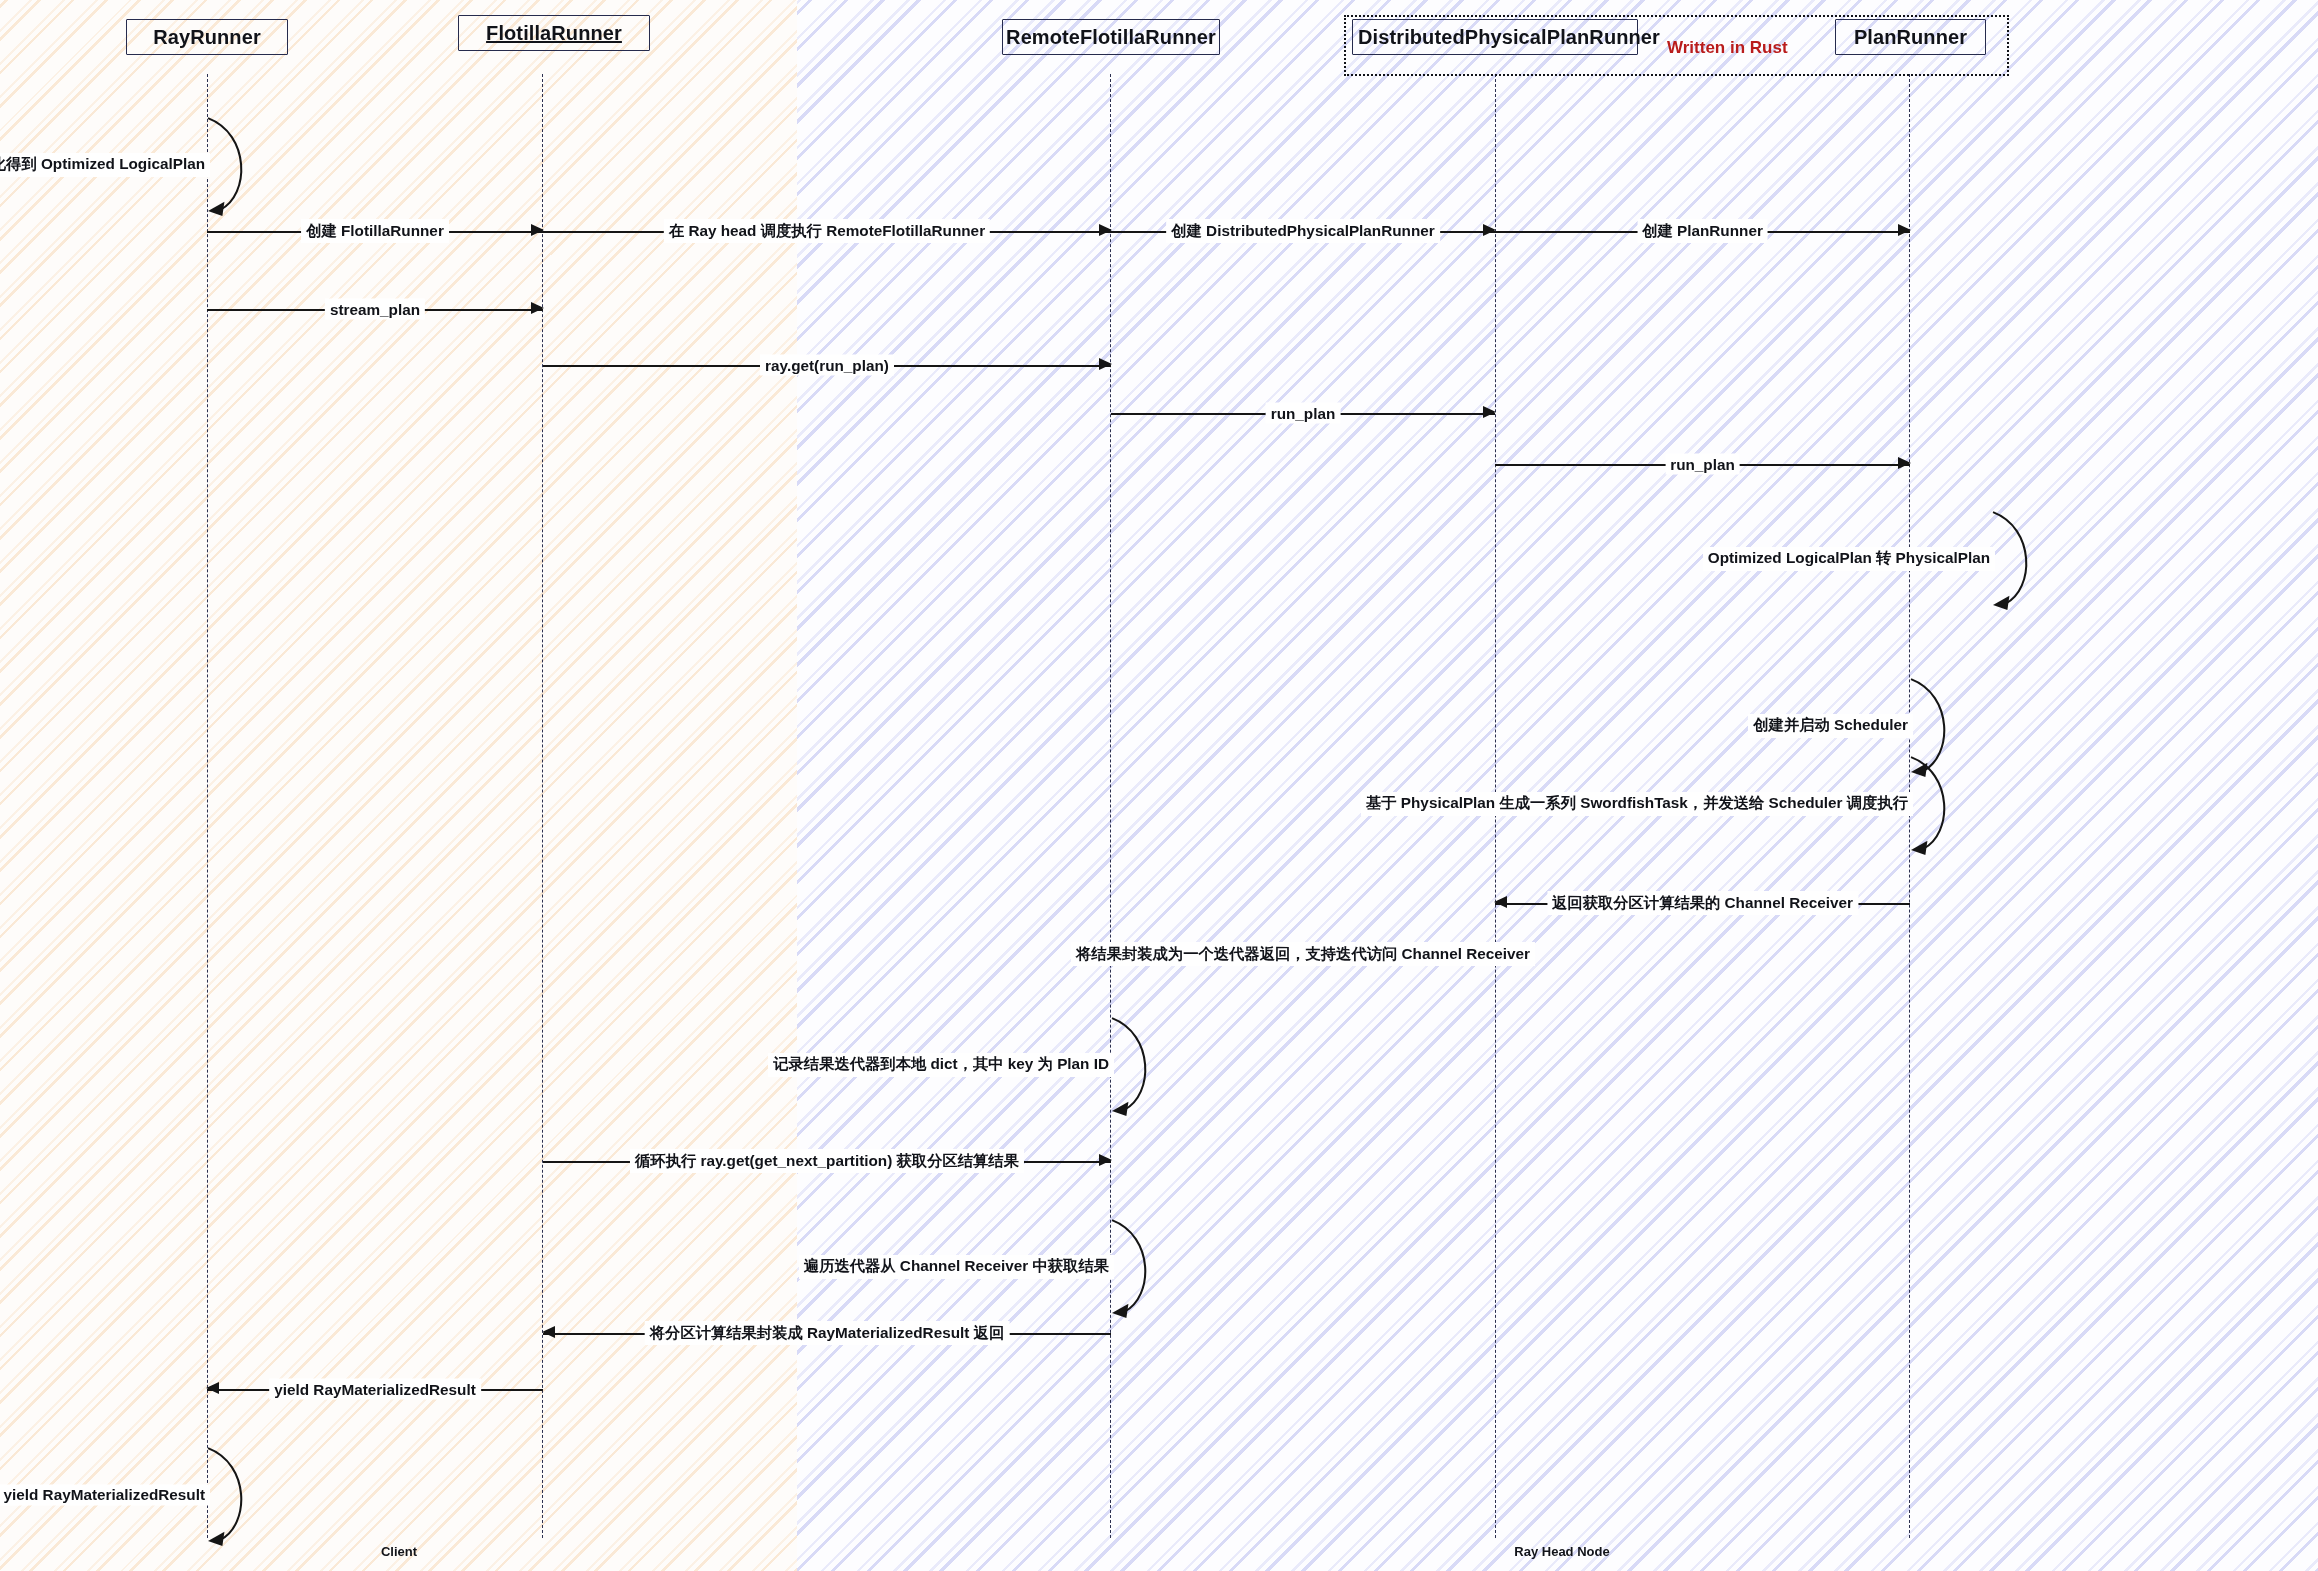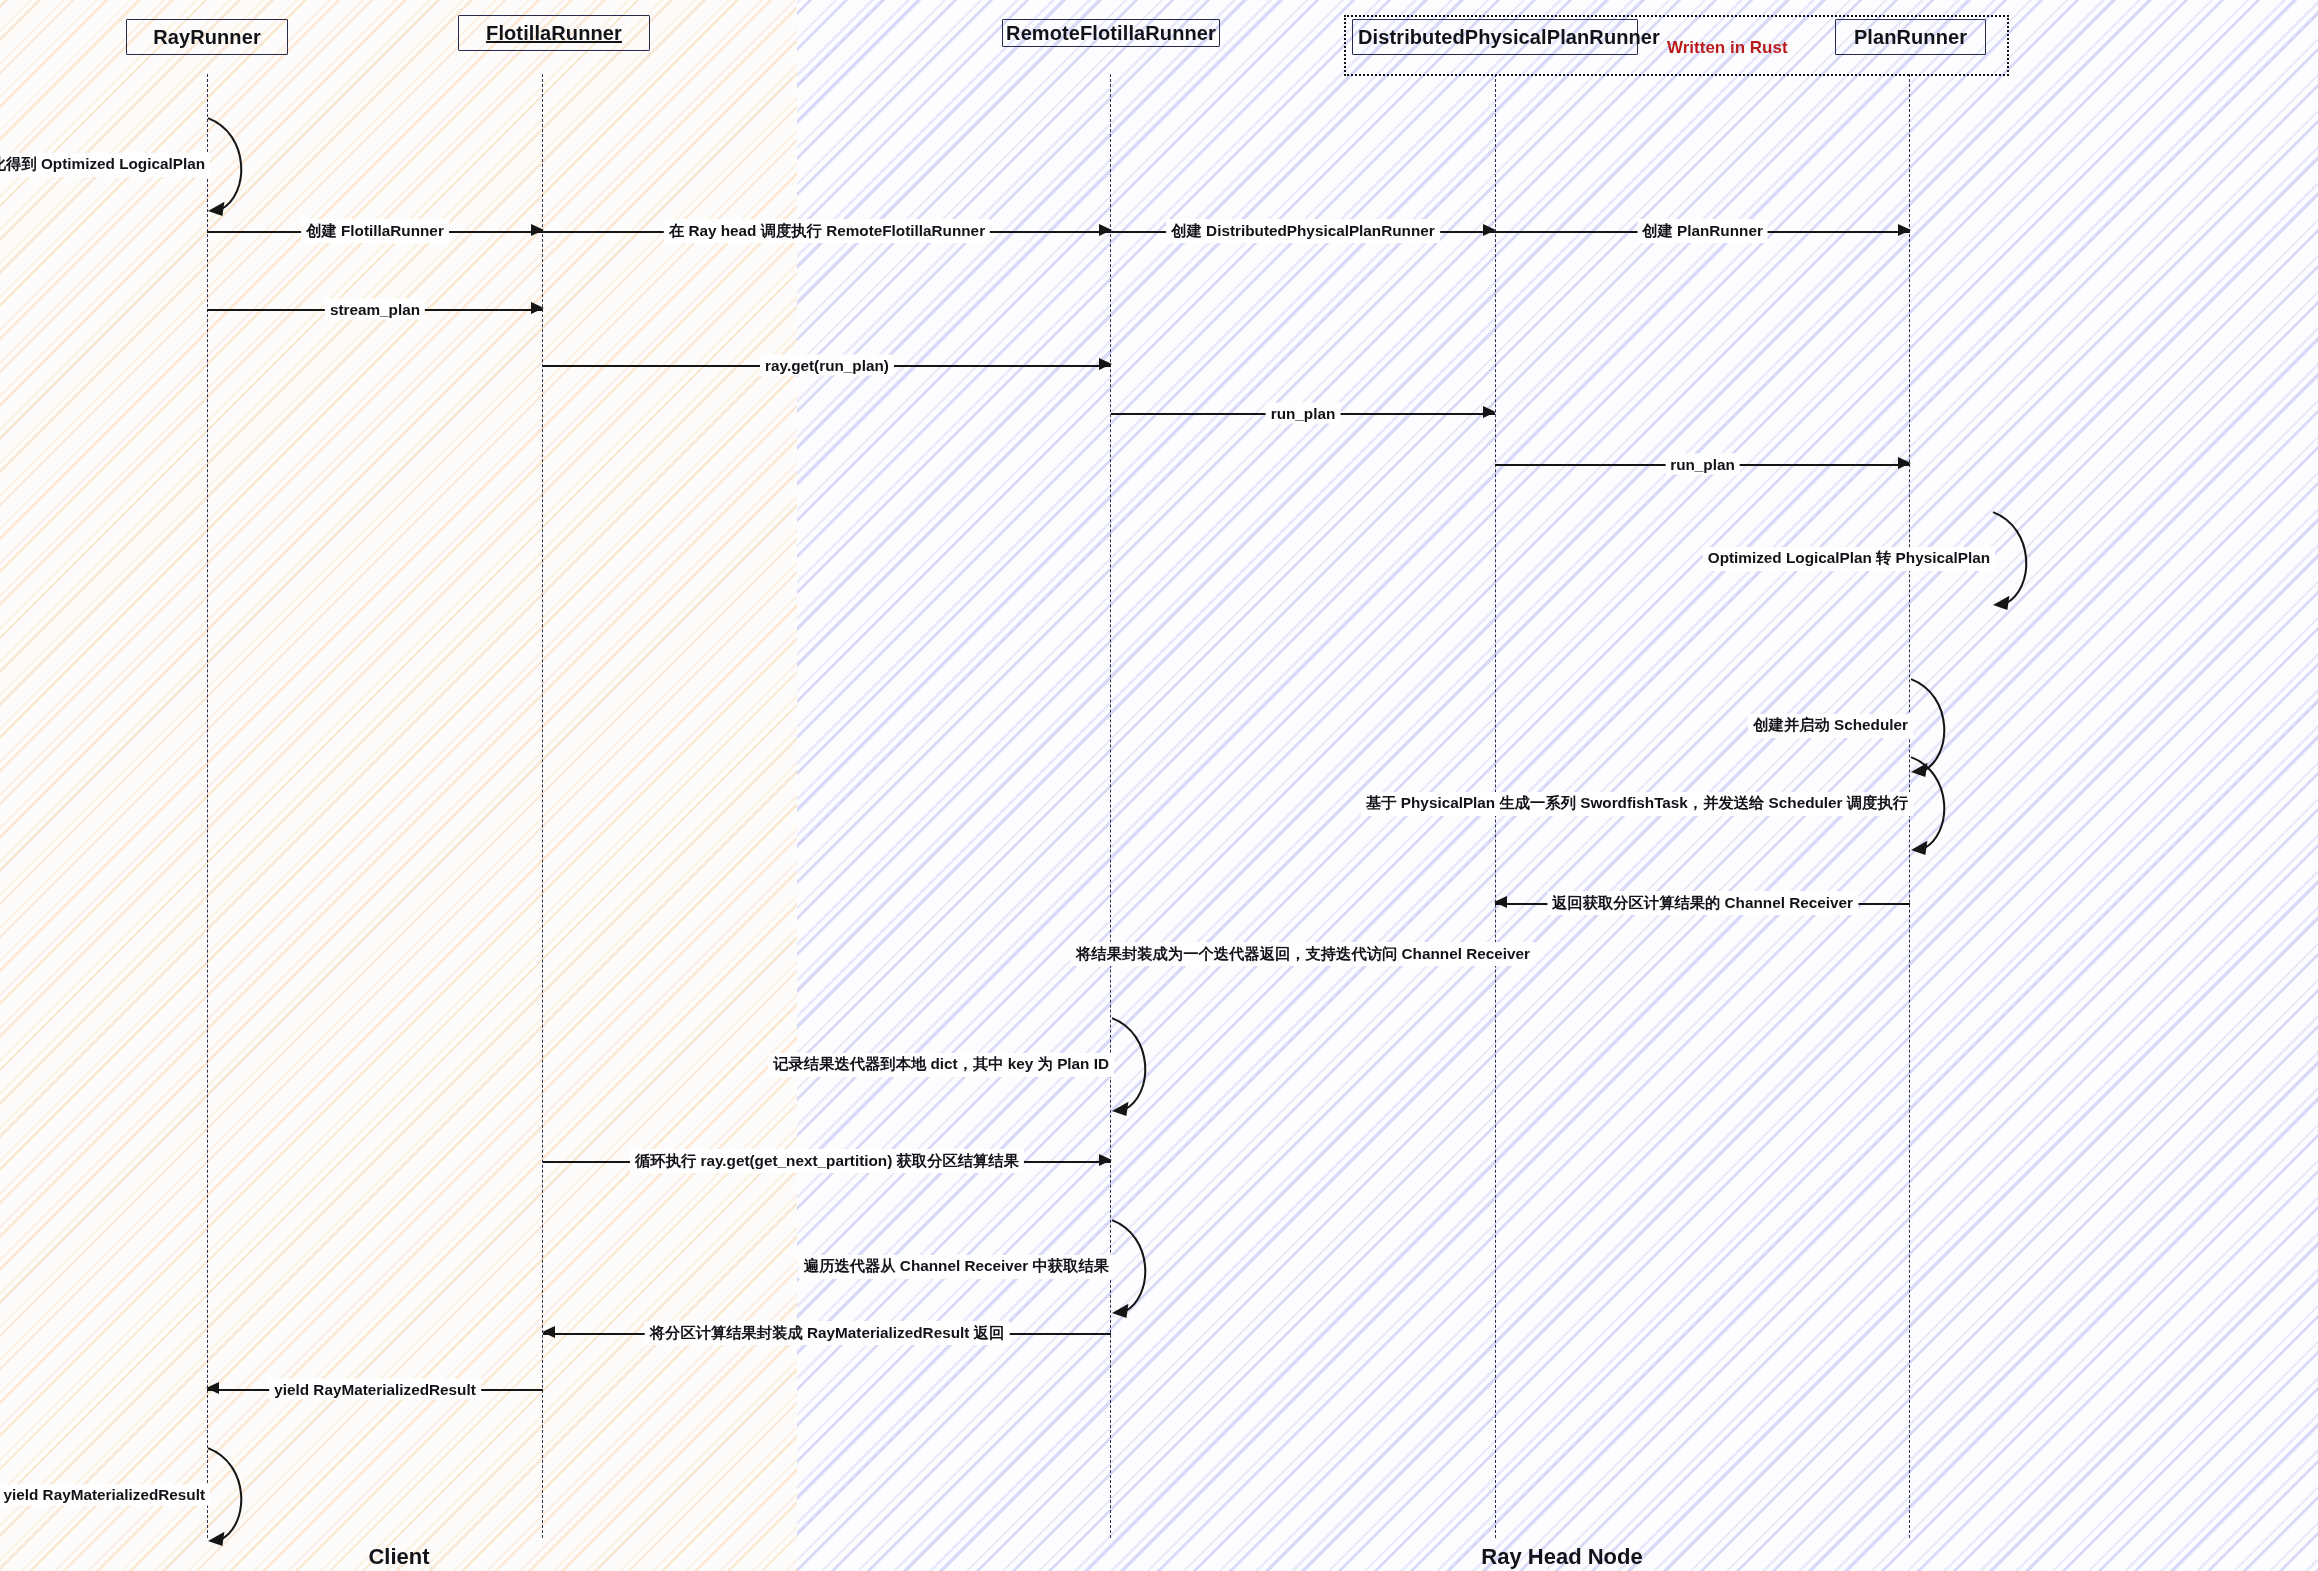--- a/index.html
+++ b/index.html
@@ -118,21 +118,21 @@
     padding:1.5px 5.1px;
     font-size:15.3px;
     font-weight:bold;
     color:#111319;
     white-space:nowrap;
   }
 
   
   .zone-caption{
     position:absolute;
-    font-size:22px;
+    font-size:13px;
     font-weight:bold;
     color:#111319;
     white-space:nowrap;
     transform:translateX(-50%);
   }
 </style>
 </head>
 <body>
 
 <div id="stage">
@@ -151,21 +151,21 @@
       <div class="rust-box" style="left: 1344px; top: 15.3px; width: 665px; height: 61px;"></div>
       <div class="rust-label" style="left: 1667px; top: 38px;">Written in Rust</div>
     </div>
   <div id="actors">
       <div class="actor" style="left: 126px; top: 19.4px; width: 162px; height: 36px;">
         <span>RayRunner</span>
       </div>
       <div class="actor" style="left: 458px; top: 15px; width: 192px; height: 36px; text-decoration: underline;">
         <span>FlotillaRunner</span>
       </div>
-      <div class="actor" style="left: 1002px; top: 19.4px; width: 218px; height: 28px;">
+      <div class="actor" style="left: 1002px; top: 19.4px; width: 218px; height: 36px;">
         <span>RemoteFlotillaRunner</span>
       </div>
       <div class="actor" style="left: 1352px; top: 19.4px; width: 286px; height: 36px; padding-left: 28px;">
         <span>DistributedPhysicalPlanRunner</span>
       </div>
       <div class="actor" style="left: 1835px; top: 19.4px; width: 151px; height: 36px;">
         <span>PlanRunner</span>
       </div>
     </div>
   <div id="msgs">

